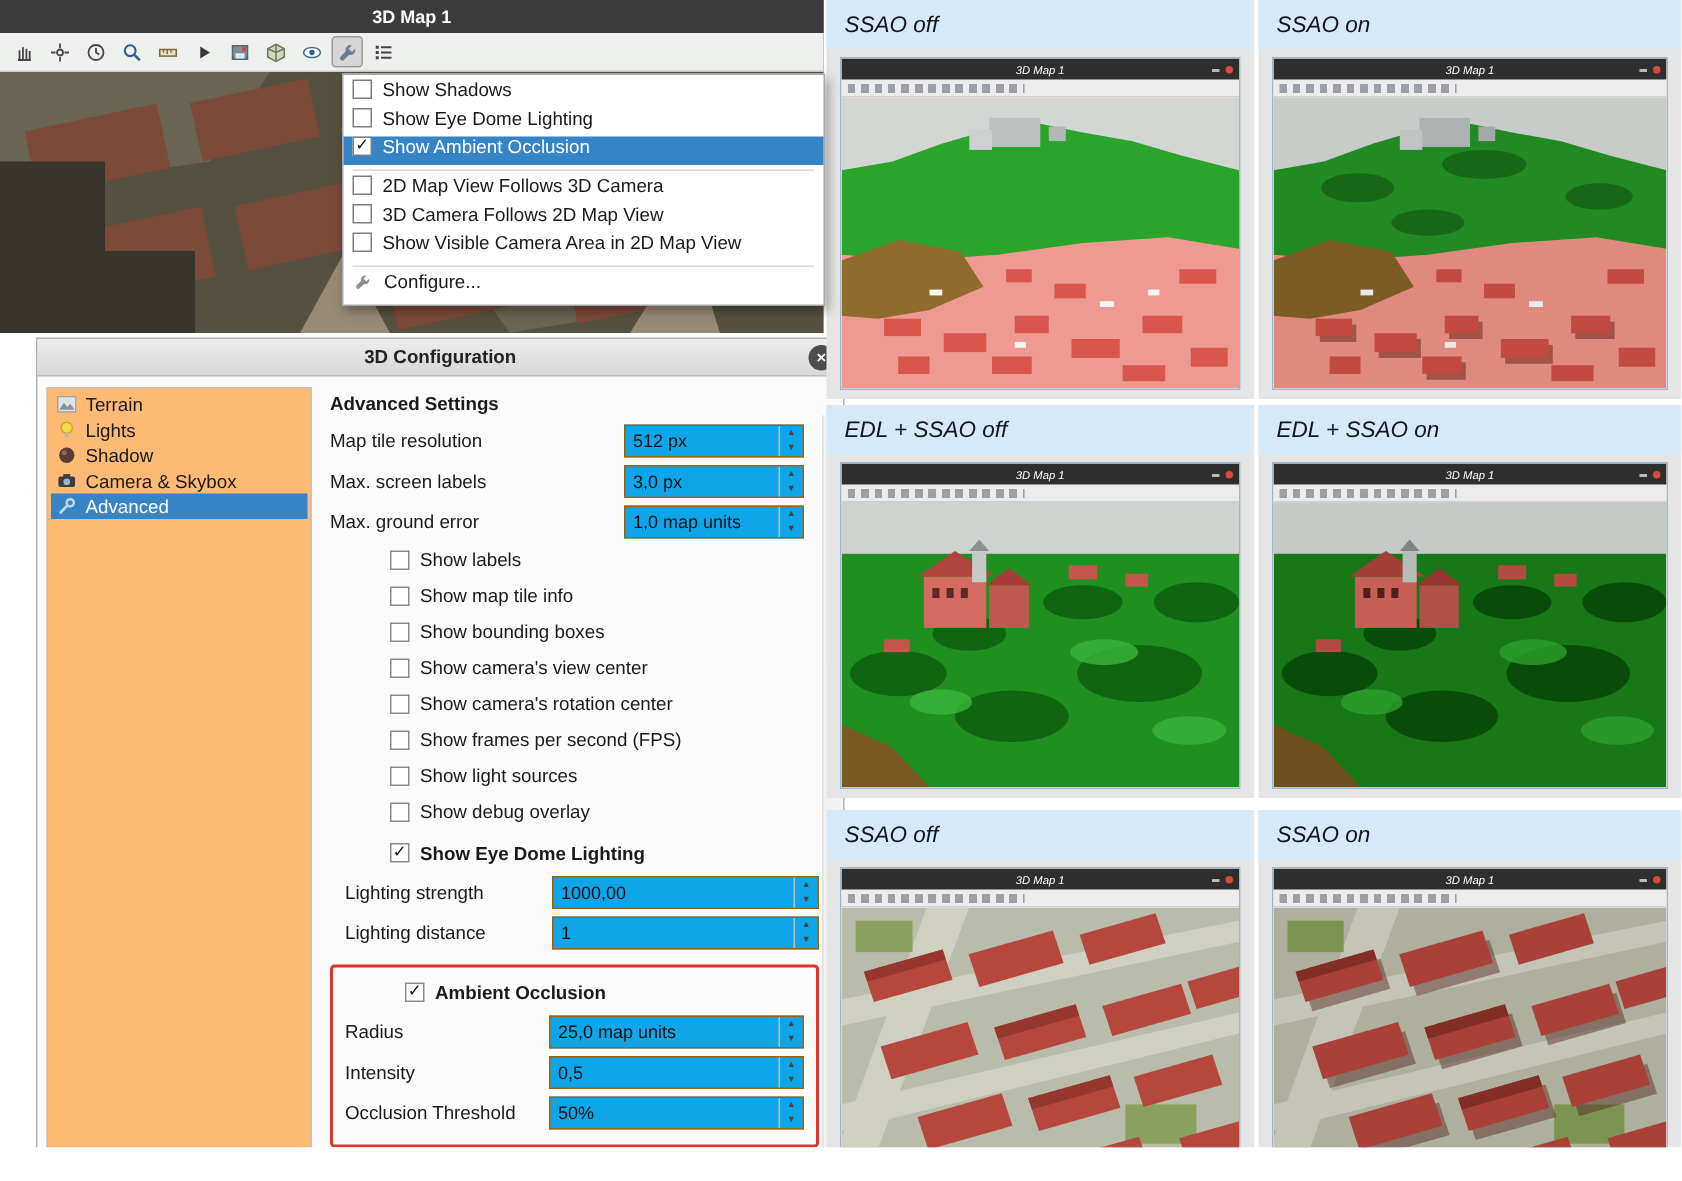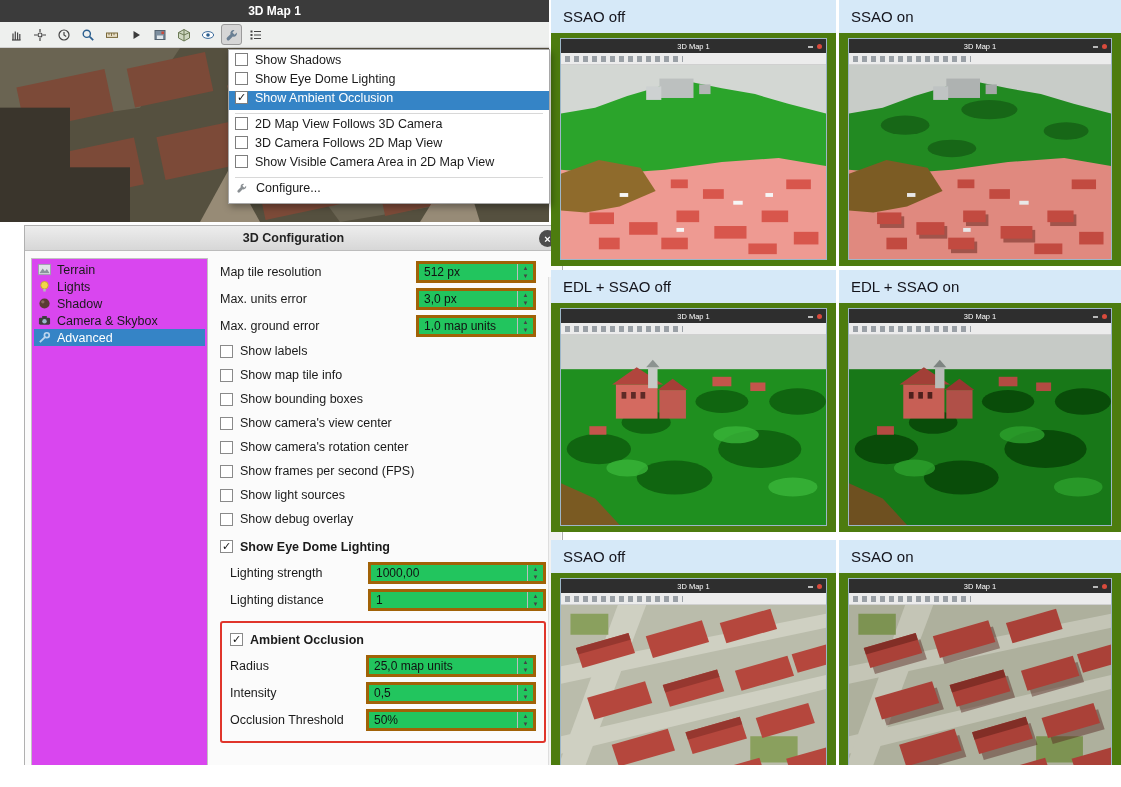--- a/index.html
+++ b/index.html
@@ -31,50 +31,50 @@
 
   
   .dialog { position:absolute; left:24px; top:225px; width:539px; height:562px;
             background:#fbfbfb; border:1px solid #b0b0b0; display:flex; flex-direction:column; }
   .dlg-title { height:25px; background:linear-gradient(#ededed,#d7d7d7); border-bottom:1px solid #bcbcbc;
                display:flex; align-items:center; justify-content:center; font-weight:bold; font-size:12.5px;
                color:#222; position:relative; flex:0 0 25px; }
   .dlg-close { position:absolute; right:6px; top:4px; width:17px; height:17px; border-radius:50%;
                background:#4c4c4c; color:#fff; font-size:11px; display:flex; align-items:center; justify-content:center; }
   .dlg-body { flex:1; display:flex; padding:7px 16px 6px 6px; position:relative; overflow:hidden; }
-  .dlg-list { width:185px; border:1px solid #c2c2c2; background:#d946ef; font-size:12.5px; padding:2px; align-self:stretch; }
+  .dlg-list { width:185px; border:1px solid #c2c2c2; background:#fdba74; font-size:12.5px; padding:2px; align-self:stretch; }
   .dlg-item { display:flex; align-items:center; gap:6px; height:17px; padding:0 3px; color:#1a1a1a; }
   .dlg-item.sel { background:#3584c6; color:#fff; }
   .sicon { width:14px; height:14px; flex:0 0 14px; display:flex; align-items:center; justify-content:center; }
   .dlg-panel { flex:1; padding:0 0 0 12px; font-size:12.5px; color:#1a1a1a; }
   .panel-heading { font-weight:bold; font-size:12.5px; height:22px; display:flex; align-items:center; }
   .frow { display:flex; align-items:center; height:27px; }
   .flabel { flex:0 0 196px; }
   .flabel.edl { flex:0 0 138px; }
   .flabel.ao { flex:1; }
-  .spin { display:flex; width:120px; height:22px; border:3px solid #a16207; background:#22c55e; }
+  .spin { display:flex; width:120px; height:22px; border:1px solid #a16207; background:#0ea5e9; }
   .spin.wide { width:178px; }
   .spin.ao { width:170px; }
   .sval { flex:1; padding:0 5px; display:flex; align-items:center; font-size:12px; color:#111; }
   .sarrows { width:16px; border-left:1px solid #bdbdbd; display:flex; flex-direction:column; }
   .sarrows span { flex:1; display:flex; align-items:center; justify-content:center; font-size:6px; color:#444; line-height:1; }
   .plainval { font-size:12.5px; }
-  .crow { display:flex; align-items:center; gap:7px; height:24px; }
+  .crow { display:flex; align-items:center; gap:7px; height:24px;margin-left:40px; }
   .crow.bold { font-weight:bold; height:25px; }
   .cbox { width:13px; height:13px; border:1px solid #8a8a8a; background:#fff; flex:0 0 13px;
           display:flex; align-items:center; justify-content:center; font-size:11px; color:#111; line-height:1; }
   .edl-fields { margin-left:10px; }
   .ao-box { border:2px solid #e0352b; border-radius:3px; margin-top:8px; padding:4px 8px 8px 8px; }
   .scrollbar { position:absolute; right:1px; top:26px; bottom:1px; width:13px; background:#f2f2f2; border-left:1px solid #dedede; }
   .sb-btn { height:13px; display:flex; align-items:center; justify-content:center; font-size:7px; color:#666; }
   .sb-btn.bottom { position:absolute; bottom:0; left:0; right:0; }
   .sb-thumb { position:absolute; left:2px; right:2px; top:16px; height:150px; background:#cdcdcd; border-radius:2px; }
 
   
-  .cmp { position:absolute; background:#4d7c0f; }
+  .cmp { position:absolute; background:#e5e5e5;font-style:italic; }
   .cmp-header { height:33px; background:#d6e9f8; display:flex; align-items:center; padding:0 12px;
                 font-size:15px; color:#14141c; }
   .cmp-wrap { height:calc(100% - 33px); padding:5px 9px 6px 9px; }
   .mini { width:100%; height:100%; border:1px solid #9db6c9; display:flex; flex-direction:column; background:#fff; overflow:hidden; }
   .mini-title { height:14px; background:#2e2e2e; color:#fff; font-size:7.5px; flex:0 0 14px;
                 display:flex; align-items:center; justify-content:center; position:relative; }
   .mini-title .dot { position:absolute; right:4px; top:4.5px; width:5px; height:5px; border-radius:50%; background:#d94a3c; }
   .mini-title .dash { position:absolute; right:13px; top:7px; width:5px; height:2px; background:#b9b9b9; }
   .mini-toolbar { height:12px; flex:0 0 12px; background:#ececec; border-bottom:1px solid #d0d0d0;
                   background-image:repeating-linear-gradient(90deg,#9aa0a6 0 5px,rgba(0,0,0,0) 5px 9px);
@@ -300,33 +300,34 @@
             <svg width="13" height="13" viewBox="0 0 14 14">
                 <path d="M2 12l6-6" stroke="#bcd6ee" stroke-width="2"></path>
                 <circle cx="9.5" cy="4.5" r="2.6" fill="none" stroke="#bcd6ee" stroke-width="1.8"></circle>
               </svg>
           </span>
           <span>Advanced</span>
         </div>
       </div>
 
       <div class="dlg-panel">
+        <div class="panel-heading">Advanced Settings</div>
 
         <div class="frow">
           <span class="flabel">Map tile resolution</span>
           <div class="spin">
             <span class="sval">512 px</span>
             <span class="sarrows">
               <span>▲</span>
               <span>▼</span>
             </span>
           </div>
         </div>
         <div class="frow">
-          <span class="flabel">Max. units error</span>
+          <span class="flabel">Max. screen labels</span>
           <div class="spin">
             <span class="sval">3,0 px</span>
             <span class="sarrows">
               <span>▲</span>
               <span>▼</span>
             </span>
           </div>
         </div>
         <div class="frow">
           <span class="flabel">Max. ground error</span>

